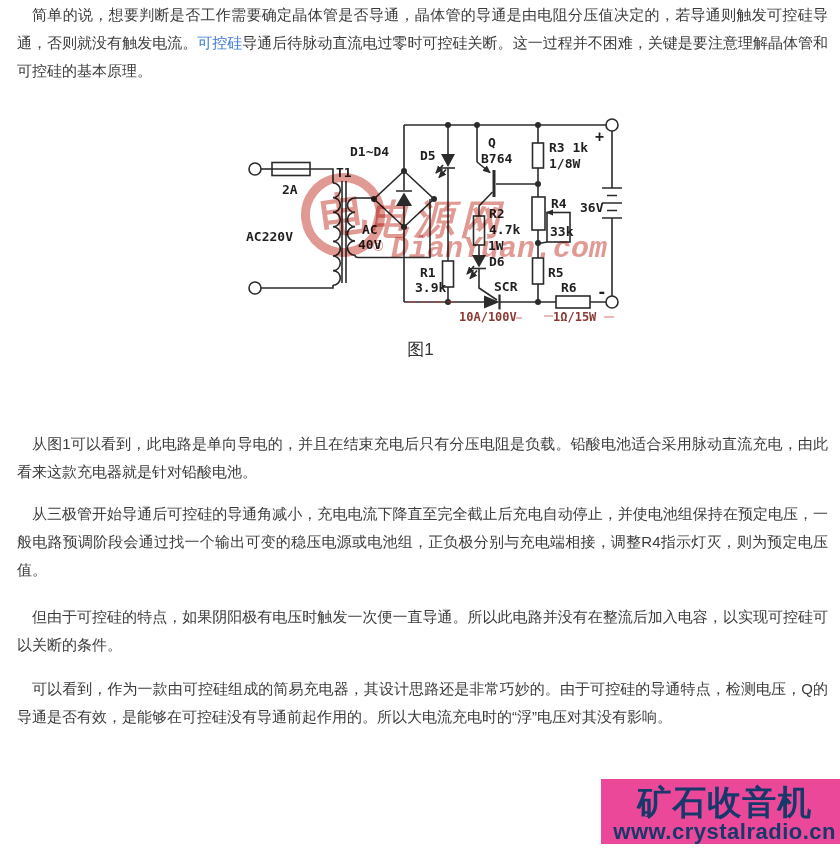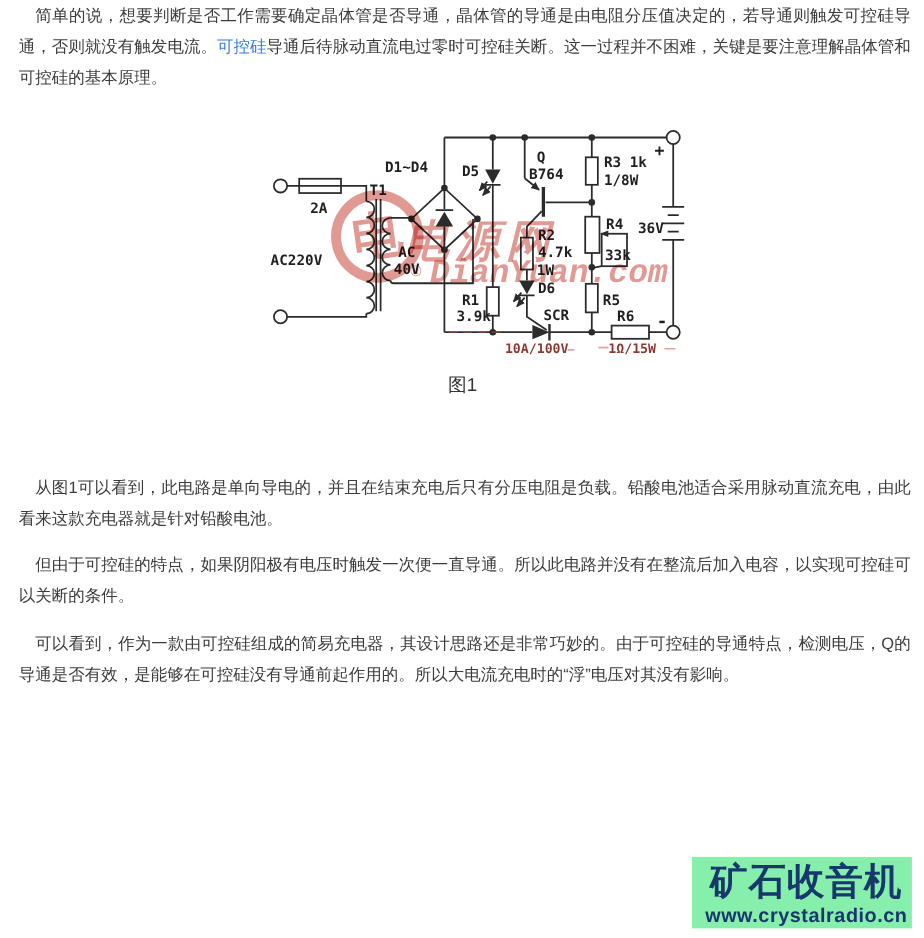--- a/index.html
+++ b/index.html
@@ -39,25 +39,25 @@
     font-size:46px;font-weight:bold;transform:rotate(-8deg);
   }
   .wm-cn{left:355px;top:80px;font-size:40px;font-weight:bold;font-style:italic;letter-spacing:6px;white-space:nowrap;}
   .wm-reg{left:360px;top:126px;font-size:14px;font-weight:bold;}
   .wm-en{left:378px;top:120px;font-size:30px;font-weight:bold;font-style:italic;white-space:nowrap;font-family:Liberation Mono, monospace;}
   .caption{
     font-size:17px;line-height:16px;color:#333;text-align:center;
     margin:0 0 72px 0;
   }
   .site-logo{
-    position:absolute;top:779px;right:11px;background:#86efac;z-index:9;
+    position:absolute;top:779px;right:0;background:#ec4899;z-index:9;
     padding:3px 4px 2px 12px;text-align:center;color:var(--logo);
   }
   .site-logo .t{font-size:34px;font-weight:bold;letter-spacing:1px;line-height:40px;white-space:nowrap;}
-  .site-logo .u{font-size:18px;font-weight:bold;line-height:20px;letter-spacing:.5px;white-space:nowrap;}
+  .site-logo .u{font-size:22px;font-weight:bold;line-height:20px;letter-spacing:.5px;white-space:nowrap;}
 </style>
 </head>
 <body>
 
 <div class="content">
 
   <p class="para" style="margin-bottom:27px"><span>简单的说，想要判断是否工作需要确定晶体管是否导通，晶体管的导通是由电阻分压值决定的，若导通则触发可控硅导通，否则就没有触发电流。</span><a class="inline-link">可控硅</a><span>导通后待脉动直流电过零时可控硅关断。这一过程并不困难，关键是要注意理解晶体管和可控硅的基本原理。</span></p>
 
   <div class="figure">
     <svg width="420" height="230" viewBox="230 112 420 230">
@@ -221,20 +221,21 @@
         <span>电</span>
       </div>
     <div class="wm wm-cn">电源网</div>
     <div class="wm wm-reg">®</div>
     <div class="wm wm-en">DianYuan.com</div>
   </div>
 
   <div class="caption">图1</div>
 
   <p class="para"><span>从图1可以看到，此电路是单向导电的，并且在结束充电后只有分压电阻是负载。铅酸电池适合采用脉动直流充电，由此看来这款充电器就是针对铅酸电池。</span></p>
+  <p class="para" style="margin-bottom:19px"><span>从三极管开始导通后可控硅的导通角减小，充电电流下降直至完全截止后充电自动停止，并使电池组保持在预定电压，一般电路预调阶段会通过找一个输出可变的稳压电源或电池组，正负极分别与充电端相接，调整R4指示灯灭，则为预定电压值。</span></p>
   <p class="para" style="margin-bottom:16px"><span>但由于可控硅的特点，如果阴阳极有电压时触发一次便一直导通。所以此电路并没有在整流后加入电容，以实现可控硅可以关断的条件。</span></p>
   <p class="para" style="margin-bottom:0"><span>可以看到，作为一款由可控硅组成的简易充电器，其设计思路还是非常巧妙的。由于可控硅的导通特点，检测电压，Q的导通是否有效，是能够在可控硅没有导通前起作用的。所以大电流充电时的“浮”电压对其没有影响。</span></p>
 </div>
 
 <div class="site-logo">
   <div class="t">矿石收音机</div>
   <div class="u">www.crystalradio.cn</div>
 </div>
 
 </body></html>

